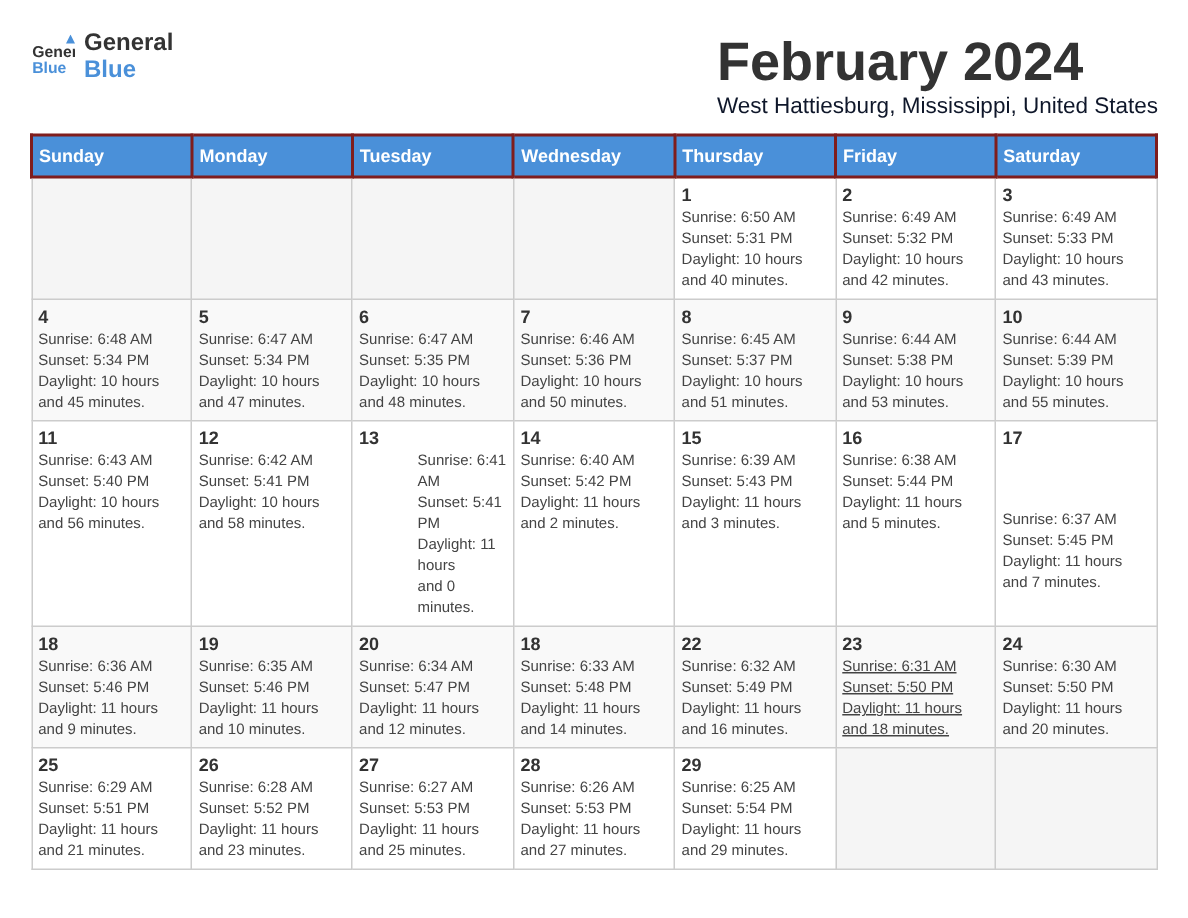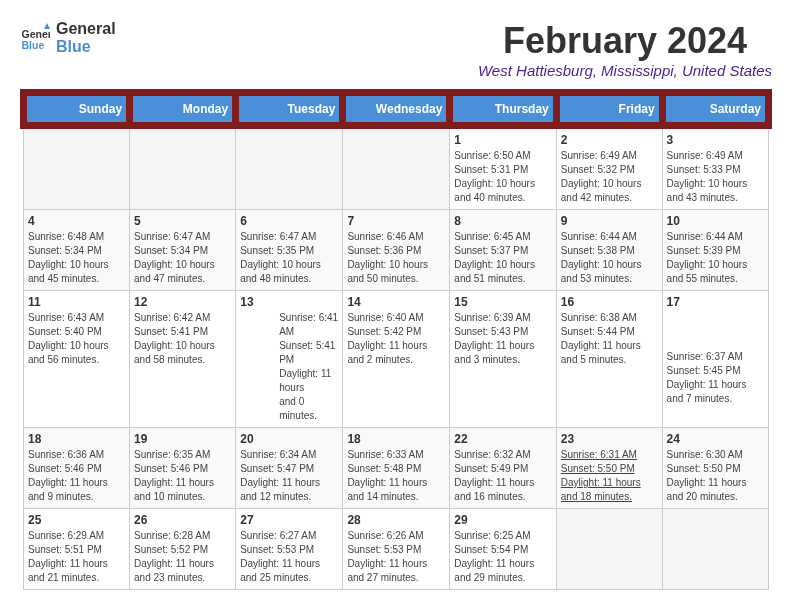--- a/index.html
+++ b/index.html
@@ -19,45 +19,44 @@
     .logo {
       display: flex;
       align-items: center;
       gap: 6px;
     }
     .logo-icon {
       width: 30px;
       height: 30px;
     }
     .title-block {
-      text-align: center;
+      text-align: left;
     }
     .main-title {
       font-size: 36px;
       font-weight: bold;
       color: #333;
     }
     .subtitle {
       font-size: 15px;
-      color: #4c1d95;
-      font-style: italic;
+      color: #0f172a;
     }
     table {
       width: 100%;
       border-collapse: collapse;
       font-size: 11px;
     }
     thead tr th {
       background-color: #4a90d9;
       color: #fff;
       padding: 6px 4px;
-      text-align: right;
+      text-align: left;
       font-size: 12px;
       font-weight: bold;
-      border: 7px solid #7f1d1d;
+      border: 2px solid #7f1d1d;
     }
     tbody tr td {
       border: 1px solid #ccc;
       padding: 4px 4px;
       vertical-align: top;
       width: 108px;
       min-height: 80px;
       background: #fff;
       color: #333;
     }

